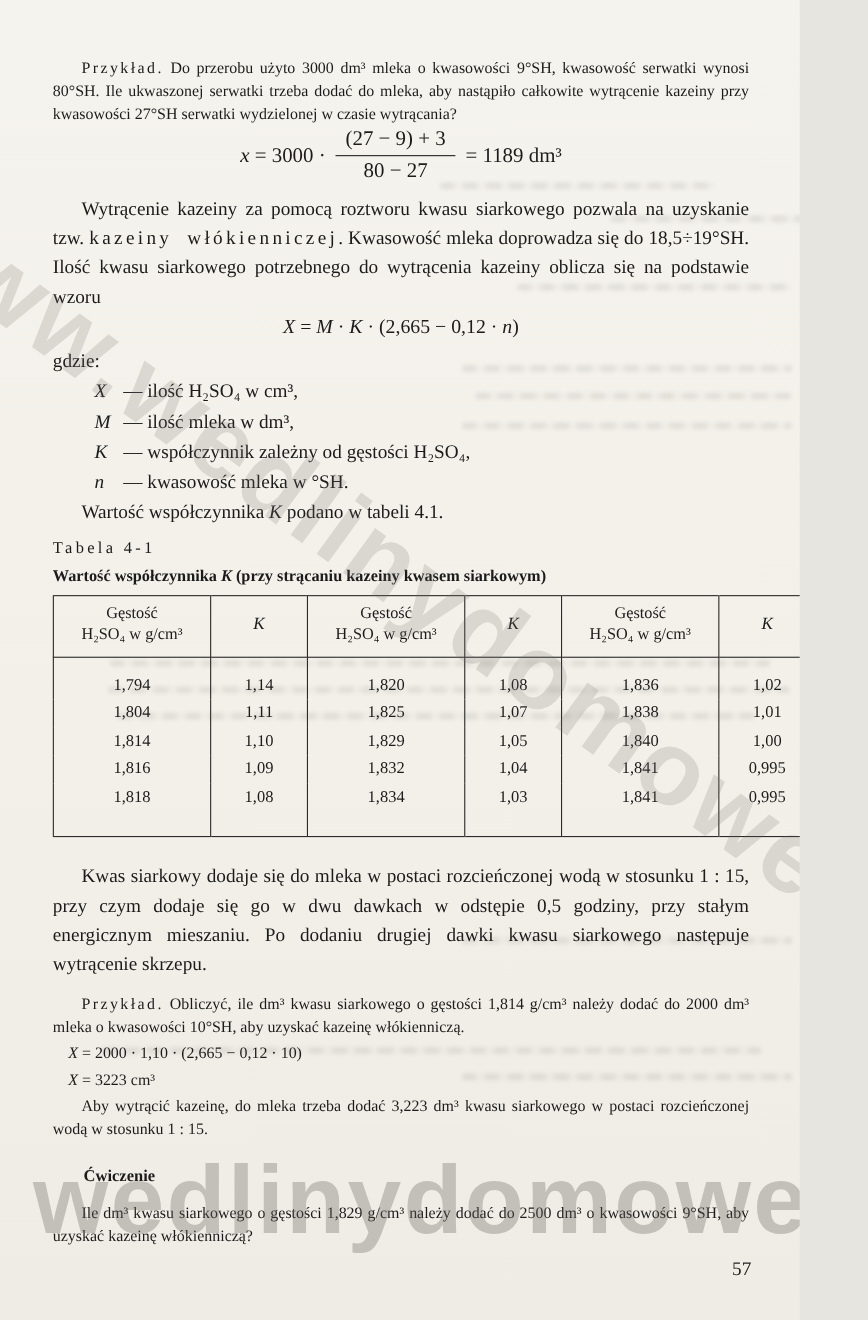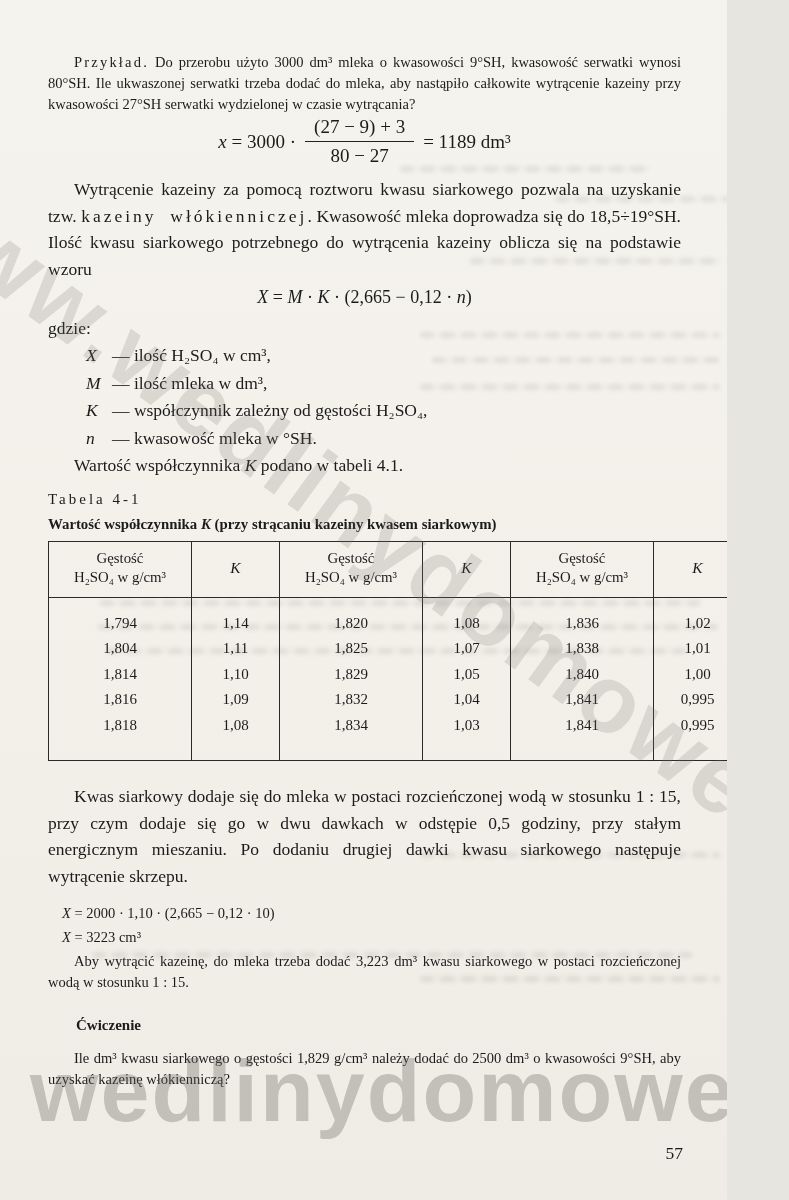--- a/index.html
+++ b/index.html
@@ -184,20 +184,24 @@
           <td>1,03</td>
           <td>1,841</td>
           <td>0,995</td>
         </tr>
       </tbody>
     </table>
 
     <p class="lg indent para-acid">Kwas siarkowy dodaje się do mleka w postaci rozcieńczonej wodą w stosunku 1 : 15, przy czym dodaje się go w dwu dawkach w odstępie 0,5 godziny, przy stałym energicznym mieszaniu. Po dodaniu drugiej dawki kwasu siarkowego następuje wytrącenie skrzepu.</p>
 
     <div class="ex2">
+      <p class="sm indent">
+        <span class="spaced-sm">Przykład.</span>
+        <span>Obliczyć, ile dm³ kwasu siarkowego o gęstości 1,814 g/cm³ należy dodać do 2000 dm³ mleka o kwasowości 10°SH, aby uzyskać kazeinę włókienniczą.</span>
+      </p>
       <p class="sm eq"><i>X</i><span> = 2000 · 1,10 · (2,665 − 0,12 · 10)</span></p>
       <p class="sm eq"><i>X</i><span> = 3223 cm³</span></p>
       <p class="sm indent">Aby wytrącić kazeinę, do mleka trzeba dodać 3,223 dm³ kwasu siarkowego w postaci rozcieńczonej wodą w stosunku 1 : 15.</p>
     </div>
 
     <p class="sm exercise-title">Ćwiczenie</p>
     <p class="sm indent exercise-text">Ile dm³ kwasu siarkowego o gęstości 1,829 g/cm³ należy dodać do 2500 dm³ o kwasowości 9°SH, aby uzyskać kazeinę włókienniczą?</p>
 
   </div>
 

